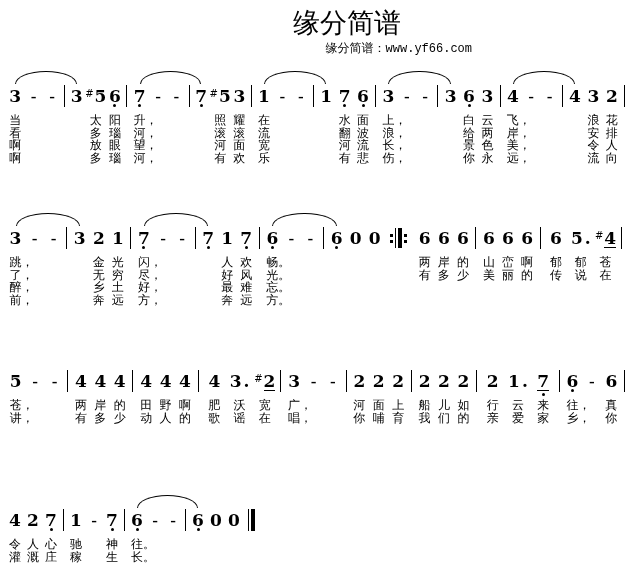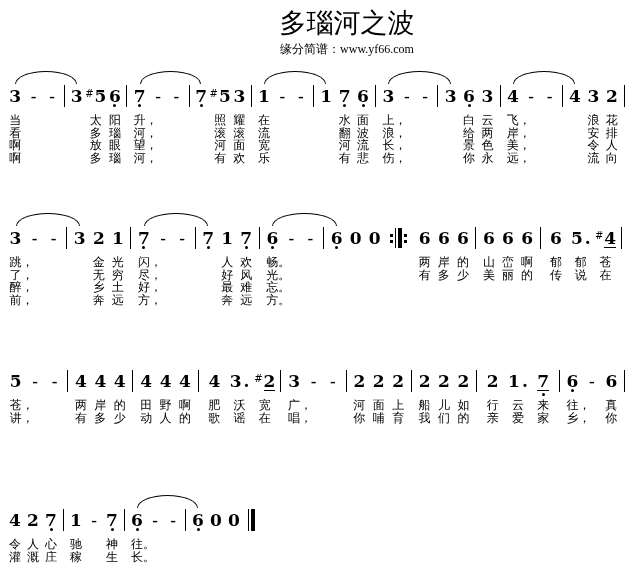--- a/index.html
+++ b/index.html
@@ -6,22 +6,22 @@
     body {
       width: 629px; height: 573px; background: #ffffff; color: #000000;
       position: relative; overflow: hidden;
       font-family: "DejaVu Sans", sans-serif;
     }
     .title {
       position: absolute; top: 6px; left: 222px; width: 250px; text-align: center;
       font-family: "DejaVu Serif", serif; font-size: 27px; line-height: 34px;
     }
     .subtitle {
-      position: absolute; top: 41px; left: 222px; width: 250px; text-align: center;
-      font-family: Liberation Serif, serif; font-size: 12px; line-height: 16px;
+      position: absolute; top: 41px; left: 222px; width: 250px; text-align: right;
+      font-family: Liberation Mono, monospace; font-size: 12px; line-height: 16px;
     }
     #score { position: absolute; left: 0; top: 0; width: 629px; height: 573px; }
     .staff-row { position: absolute; left: 3px; width: 622px; }
     .row-0 { top: 83px; }
     .row-1 { top: 225px; width: 619px; }
     .row-2 { top: 368px; }
     .row-3 { top: 507px; width: 252px; }
 
     .measures { display: flex; height: 22px; margin-top: 2px; }
     .measure {
@@ -67,21 +67,21 @@
     .slur {
       position: absolute; top: -12px; height: 13px;
       border: 1px solid #000; border-bottom: none;
       border-radius: 50% 50% 0 0 / 100% 100% 0 0;
       box-sizing: border-box;
     }
   </style>
 </head>
 <body>
 
-<div class="title">多瑙河之波</div>
+<div class="title">缘分简谱</div>
 <div class="subtitle">缘分简谱：www.yf66.com</div>
 <div id="score">
     <div class="staff-row row-0">
       <div class="measures">
         <div class="measure">
           <div class="slot"><span class="note"><span class="dwrap"><span class="digit">3</span></span></span><div class="lyric-col">
               <span class="lyric">当</span>
               <span class="lyric">看</span>
               <span class="lyric">啊</span>
               <span class="lyric">啊</span>

